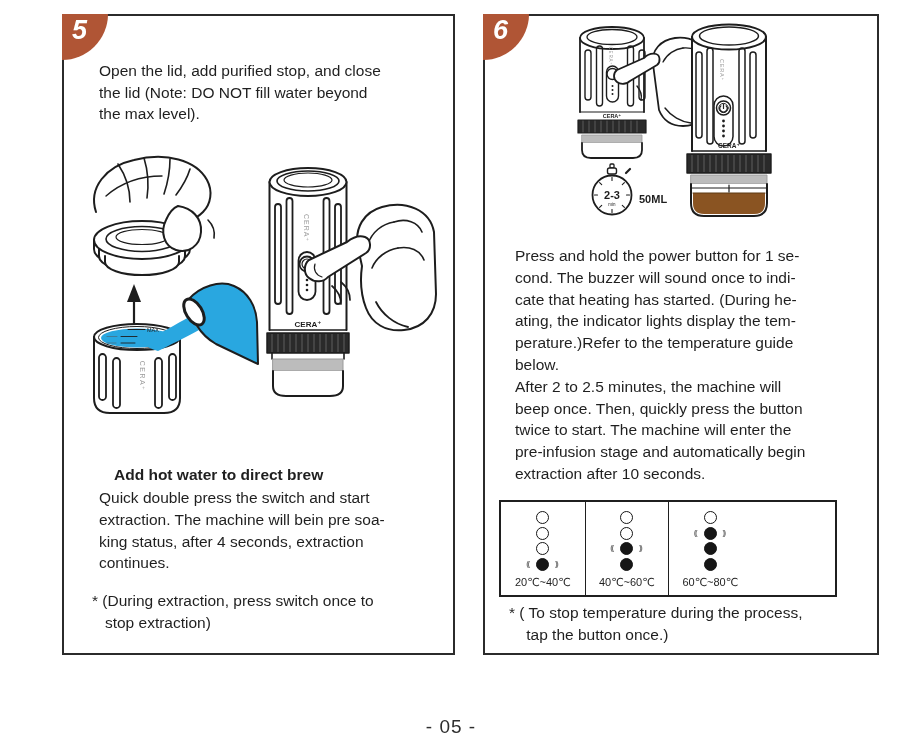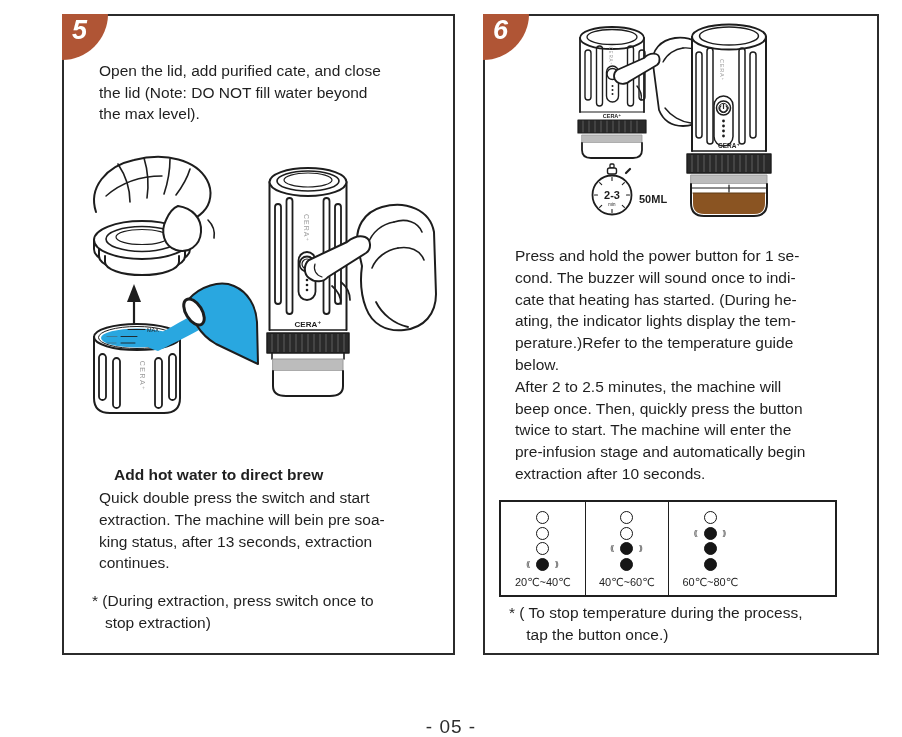--- a/index.html
+++ b/index.html
@@ -70,21 +70,21 @@
 </head>
 <body>
 
 <div class="page">
 
   <div class="panel panel-5">
     <div class="step-badge">
       <span>5</span>
     </div>
 
-    <div class="text-block p5-intro">Open the lid, add purified cate, and close
+    <div class="text-block p5-intro">Open the lid, add purified stop, and close
 the lid (Note: DO NOT fill water beyond
 the max level).</div>
 
     <svg class="p5-illo" viewBox="0 0 370 300">
 
       <g transform="translate(10,2)" stroke="#1d1d1d" stroke-width="2" fill="none" stroke-linecap="round" stroke-linejoin="round">
         <path d="M10,58 C2,34 20,12 48,6 C80,-2 110,6 121,26 C127,37 125,50 117,58 C108,67 94,72 82,71" fill="#ffffff"></path>
         <path d="M32,10 C40,22 44,34 44,48" stroke-width="1.6"></path>
         <path d="M58,4 C62,17 63,30 61,44" stroke-width="1.6"></path>
         <path d="M84,5 C84,17 82,28 78,40" stroke-width="1.6"></path>
@@ -186,21 +186,21 @@
         <path d="M233,108 C228,112 227,121 233,126 C239,131 248,130 252,125 L290,101 C296,97 295,87 289,85 C283,83 276,86 271,90 Z" fill="#ffffff"></path>
         <path d="M239,112 C237,118 240,123 246,125" stroke-width="1.2"></path>
         <path d="M256,134 c6,5 9,12 9,18" stroke-width="1.7"></path>
         <path d="M265,130 c6,5 9,12 9,18" stroke-width="1.7"></path>
       </g>
     </svg>
 
     <div class="text-block heading p5-heading">Add hot water to direct brew</div>
     <div class="text-block p5-body">Quick double press the switch and start
 extraction. The machine will bein pre soa-
-king status, after 13 seconds, extraction
+king status, after 4 seconds, extraction
 continues.</div>
     <div class="text-block p5-note">* (During extraction, press switch once to
    stop extraction)</div>
   </div>
 
   <div class="panel panel-6">
     <div class="step-badge">
       <span>6</span>
     </div>
 

